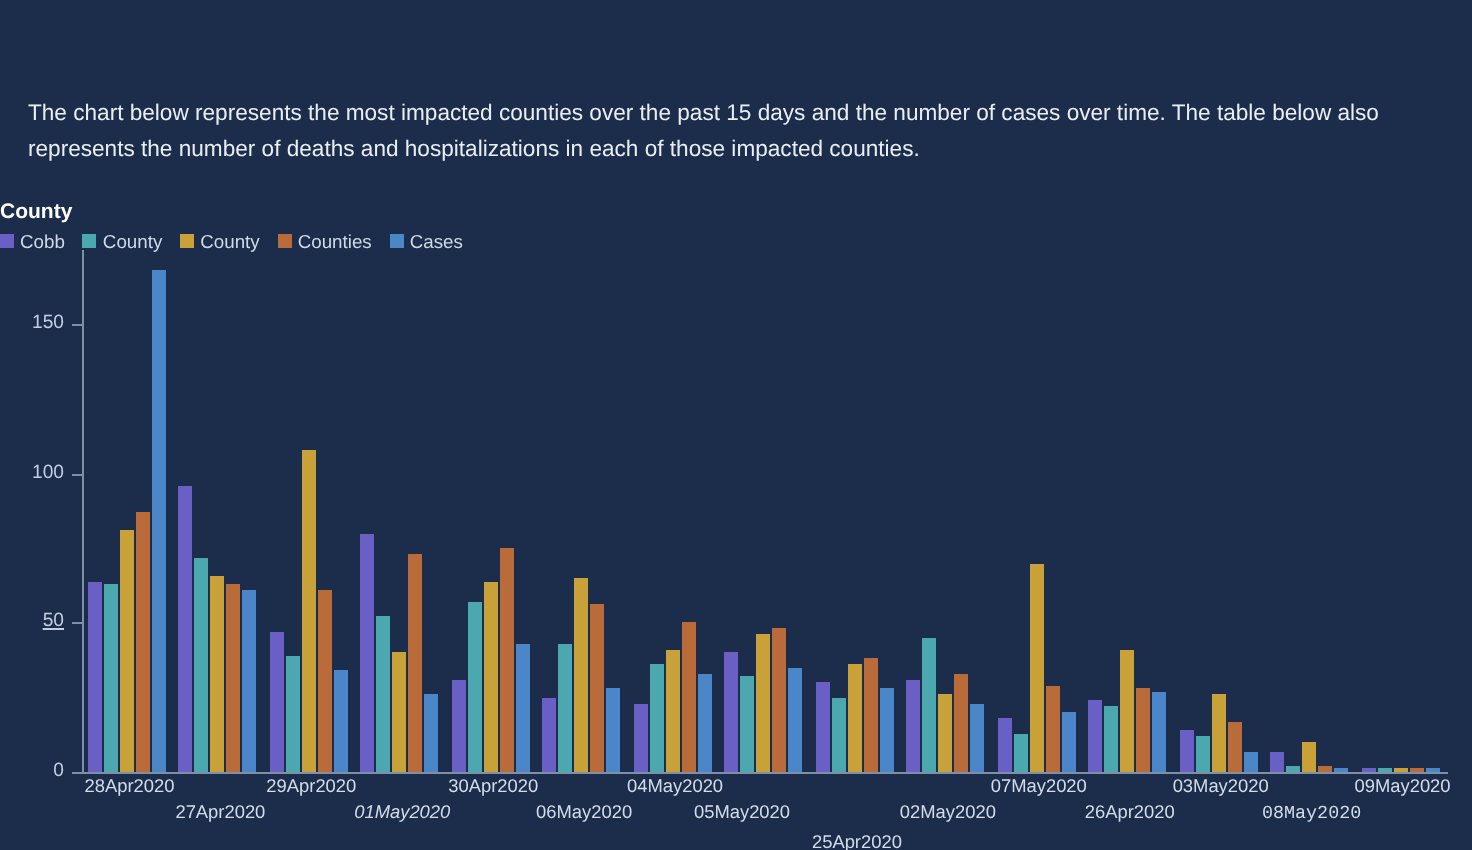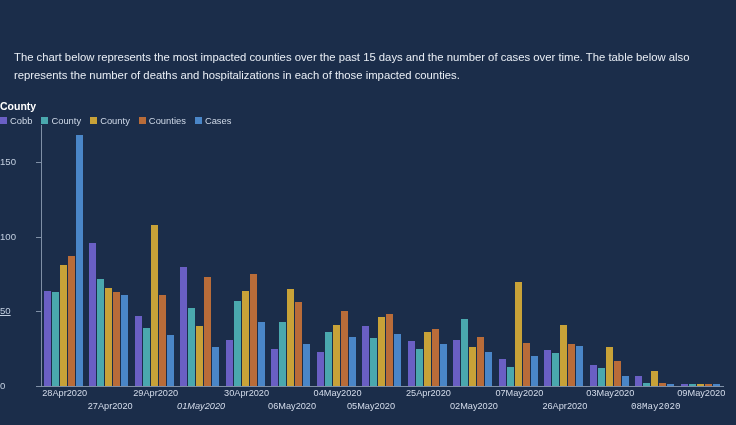--- a/index.html
+++ b/index.html
@@ -43,21 +43,21 @@
   .plot{
     position:absolute;left:0;top:125px;width:736px;height:262px;
   }
   .axis-y{
     position:absolute;left:41px;top:0;width:1px;height:262px;background:#7f8fa6;
   }
   .axis-x{
     position:absolute;left:41px;top:261px;width:683px;height:1px;background:#7f8fa6;
   }
   .ytick{position:absolute;left:36px;width:5px;height:1px;background:#7f8fa6;}
-  .ylabel-box{position:absolute;left:0;width:32px;text-align:left;font-size:9.6px;color:#c3cfe0;}
+  .ylabel-box{position:absolute;left:0;width:32px;text-align:right;font-size:9.6px;color:#c3cfe0;}
 
   .bars-area{
     position:absolute;left:42px;top:0;width:682px;height:261px;
   }
   .group{
     position:absolute;bottom:0;height:261px;
     display:flex;align-items:flex-end;justify-content:flex-start;
   }
   .bar{
     width:7px;margin-right:1px;
@@ -231,21 +231,21 @@
 
   <div class="xlabels" id="xlabels">
       <div class="xlabel row-a" style="left: 64.7333px;">28Apr2020</div>
       <div class="xlabel row-b" style="left: 110.2px;">27Apr2020</div>
       <div class="xlabel row-a" style="left: 155.667px;">29Apr2020</div>
       <div class="xlabel row-b" style="left: 201.133px; font-style: italic;">01May2020</div>
       <div class="xlabel row-a" style="left: 246.6px;">30Apr2020</div>
       <div class="xlabel row-b" style="left: 292.067px;">06May2020</div>
       <div class="xlabel row-a" style="left: 337.533px;">04May2020</div>
       <div class="xlabel row-b" style="left: 371px;">05May2020</div>
-      <div class="xlabel row-a" style="left: 428.467px;">25Apr2020</div>
+      <div class="xlabel row-a" style="left: 428.467px; margin-top: 28px;">25Apr2020</div>
       <div class="xlabel row-b" style="left: 473.933px;">02May2020</div>
       <div class="xlabel row-a" style="left: 519.4px;">07May2020</div>
       <div class="xlabel row-b" style="left: 564.867px;">26Apr2020</div>
       <div class="xlabel row-a" style="left: 610.333px;">03May2020</div>
       <div class="xlabel row-b" style="left: 655.8px; font-family: Liberation Mono, monospace;">08May2020</div>
       <div class="xlabel row-a" style="left: 701.267px;">09May2020</div>
     </div>
 
 </div>
 

